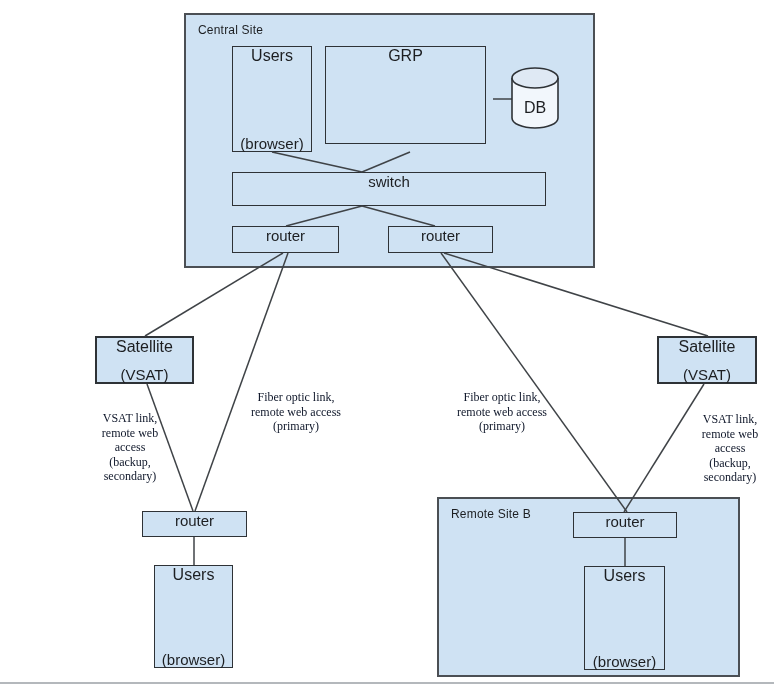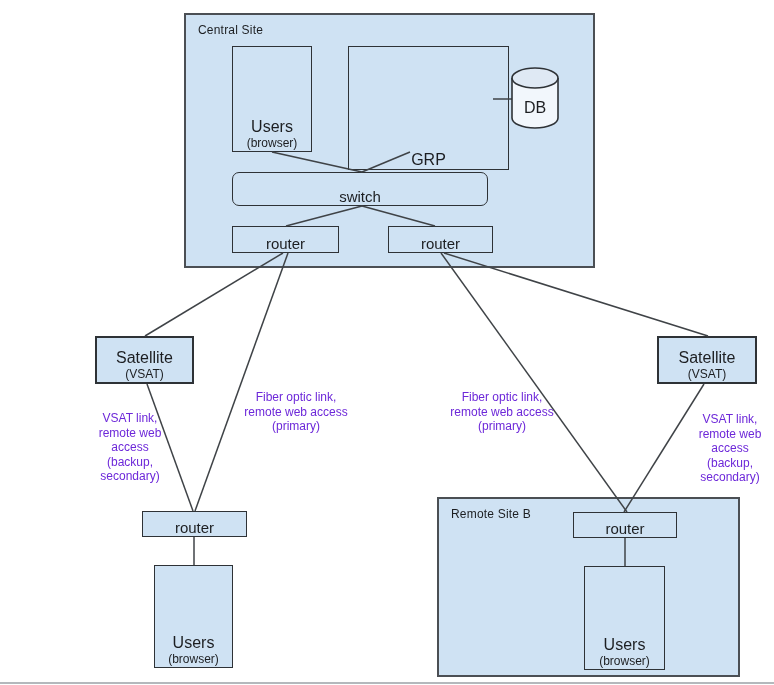--- a/index.html
+++ b/index.html
@@ -2,52 +2,52 @@
 <html><head>
 <meta charset="utf-8">
 <style>
   html,body{margin:0;padding:0;background:#ffffff;}
   .canvas{
     position:relative;width:774px;height:685px;background:#ffffff;overflow:hidden;
     font-family:"Liberation Sans","DejaVu Sans",sans-serif;color:#1c1e21;
   }
   .box{position:absolute;background:#cfe2f3;box-sizing:border-box;}
   .outer{border:2px solid #4b4f54;}
-  .inner{border:1.5px solid #2e3236;display:flex;flex-direction:column;align-items:center;justify-content:flex-end;text-align:center;}
+  .inner{border:1.5px solid #2e3236;display:flex;flex-direction:column;align-items:center;justify-content:space-between;text-align:center;}
   .site-title{position:absolute;top:8px;left:12px;font-size:12px;letter-spacing:0.2px;}
   .primary{font-size:16px;line-height:18px;}
-  .secondary{font-size:12px;line-height:15px;}
+  .secondary{font-size:15px;line-height:15px;}
   .single{font-size:15px;}
   .link-label{
     position:absolute;font-size:12px;line-height:14.5px;text-align:center;
-    white-space:pre-line;color:#6d28d9;
+    white-space:pre-line;color:#0f172a;font-family:Liberation Serif, serif;
   }
   .db-label{position:absolute;font-size:16px;text-align:center;margin-top:6px;}
   svg.wires{position:absolute;left:0;top:0;pointer-events:none;}
   .bottom-rule{position:absolute;left:0;top:682px;width:774px;height:2px;background:#b4b8bc;}
 </style>
 </head>
 <body>
 
 <div class="canvas">
 
   <div class="box outer" style="left:184px;top:13px;width:411px;height:255px;">
     <div class="site-title">Central Site</div>
   </div>
 
   <div class="box inner" style="left:232px;top:46px;width:80px;height:106px;">
     <div class="primary">Users</div>
     <div class="secondary">(browser)</div>
   </div>
 
-  <div class="box inner" style="left:348px;top:46px;width:161px;height:124px;">
+  <div class="box inner" style="left:325px;top:46px;width:161px;height:98px;">
     <div class="primary">GRP</div>
   </div>
 
-  <div class="box inner" style="left:232px;top:172px;width:256px;height:34px;border-radius:7px;">
+  <div class="box inner" style="left:232px;top:172px;width:314px;height:34px;">
     <div class="single">switch</div>
   </div>
 
   <div class="box inner" style="left:232px;top:226px;width:107px;height:27px;">
     <div class="single">router</div>
   </div>
 
   <div class="box inner" style="left:388px;top:226px;width:105px;height:27px;">
     <div class="single">router</div>
   </div>

